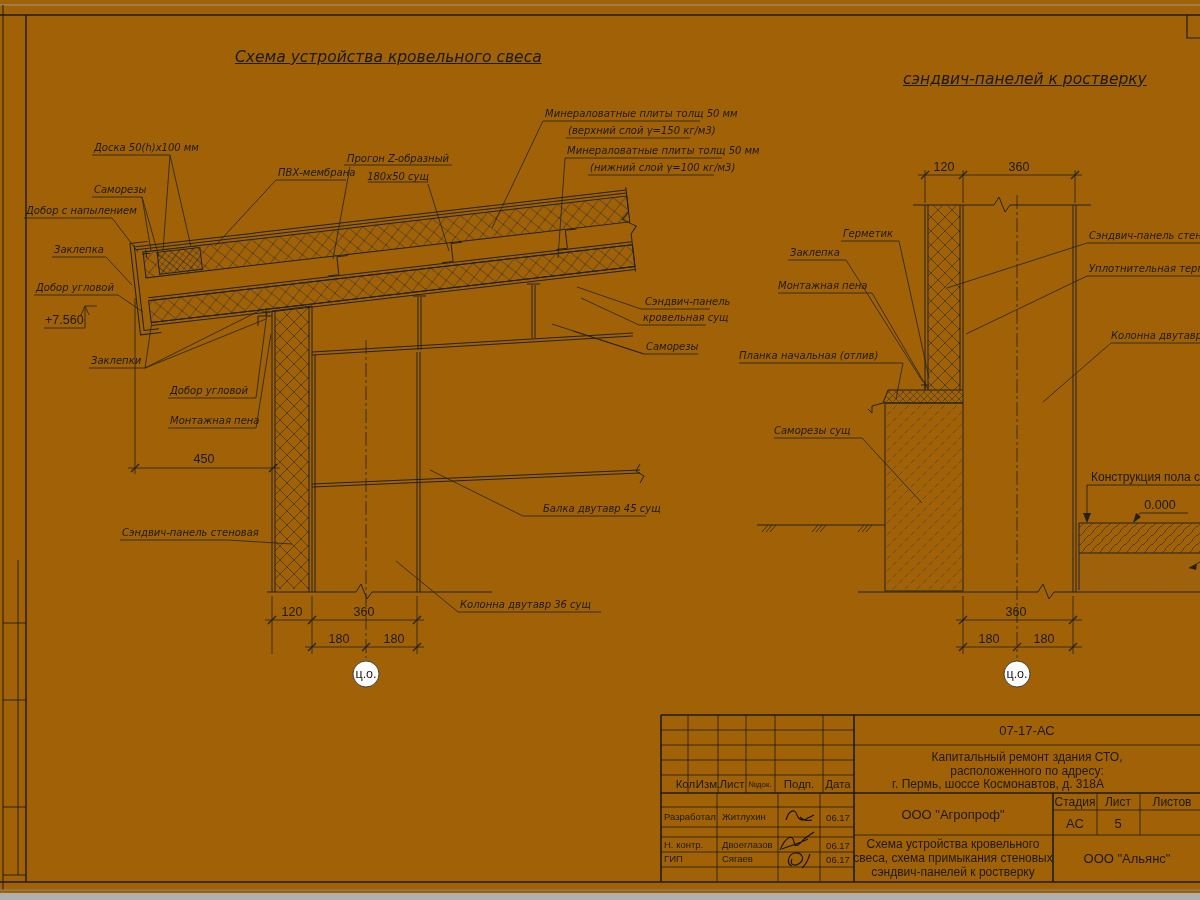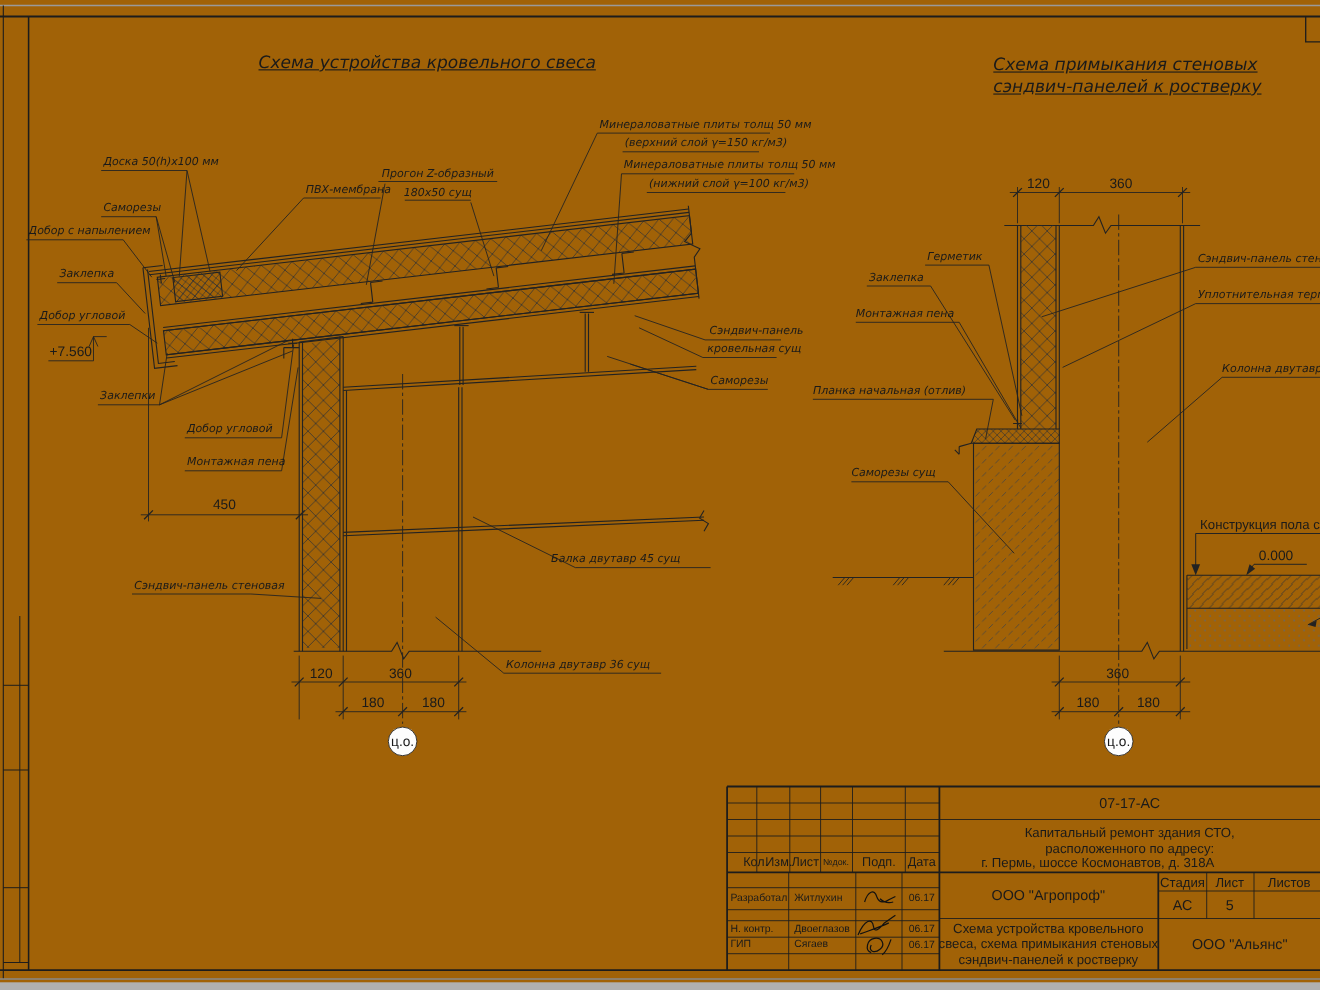--- a/index.html
+++ b/index.html
@@ -265,29 +265,28 @@
 <div class="t lbl" style="left:278px;top:167px">ПВХ-мембрана</div>
 <div class="t lbl ctr" style="left:398px;top:158px">Прогон Z-образный</div>
 <div class="t lbl ctr" style="left:398px;top:176px">180х50 сущ</div>
 <div class="t lbl" style="left:545px;top:108px">Минераловатные плиты толщ 50 мм</div>
 <div class="t lbl" style="left:568px;top:125px">(верхний слой γ=150 кг/м3)</div>
 <div class="t lbl" style="left:567px;top:145px">Минераловатные плиты толщ 50 мм</div>
 <div class="t lbl" style="left:590px;top:162px">(нижний слой γ=100 кг/м3)</div>
 <div class="t lbl" style="left:645px;top:296px">Сэндвич-панель</div>
 <div class="t lbl" style="left:643px;top:312px">кровельная сущ</div>
 <div class="t lbl" style="left:646px;top:341px">Саморезы</div>
-<div class="t lbl" style="left:501px;top:503px">Балка двутавр 45 сущ</div>
+<div class="t lbl" style="left:543px;top:503px">Балка двутавр 45 сущ</div>
 <div class="t lbl" style="left:460px;top:599px">Колонна двутавр 36 сущ</div>
 <div class="t dim ctr" style="left:292px;top:612px">120</div>
 <div class="t dim ctr" style="left:364px;top:612px">360</div>
 <div class="t dim ctr" style="left:339px;top:639px">180</div>
 <div class="t dim ctr" style="left:394px;top:639px">180</div>
 <div class="t dim ctr" style="left:366px;top:674px">ц.о.</div>
 
-<div class="t ttl" style="left:903px;top:50px">Схема примыкания стеновых</div>
 <div class="t ttl" style="left:903px;top:70px">сэндвич-панелей к ростверку</div>
 <div class="t dim ctr" style="left:944px;top:167px">120</div>
 <div class="t dim ctr" style="left:1019px;top:167px">360</div>
 <div class="t lbl" style="left:843px;top:228px">Герметик</div>
 <div class="t lbl" style="left:790px;top:247px">Заклепка</div>
 <div class="t lbl" style="left:778px;top:280px">Монтажная пена</div>
 <div class="t lbl" style="left:739px;top:350px">Планка начальная (отлив)</div>
 <div class="t lbl" style="left:774px;top:425px">Саморезы сущ</div>
 <div class="t lbl" style="left:1089px;top:230px">Сэндвич-панель стеновая</div>
 <div class="t lbl" style="left:1089px;top:263px">Уплотнительная термополоса</div>

